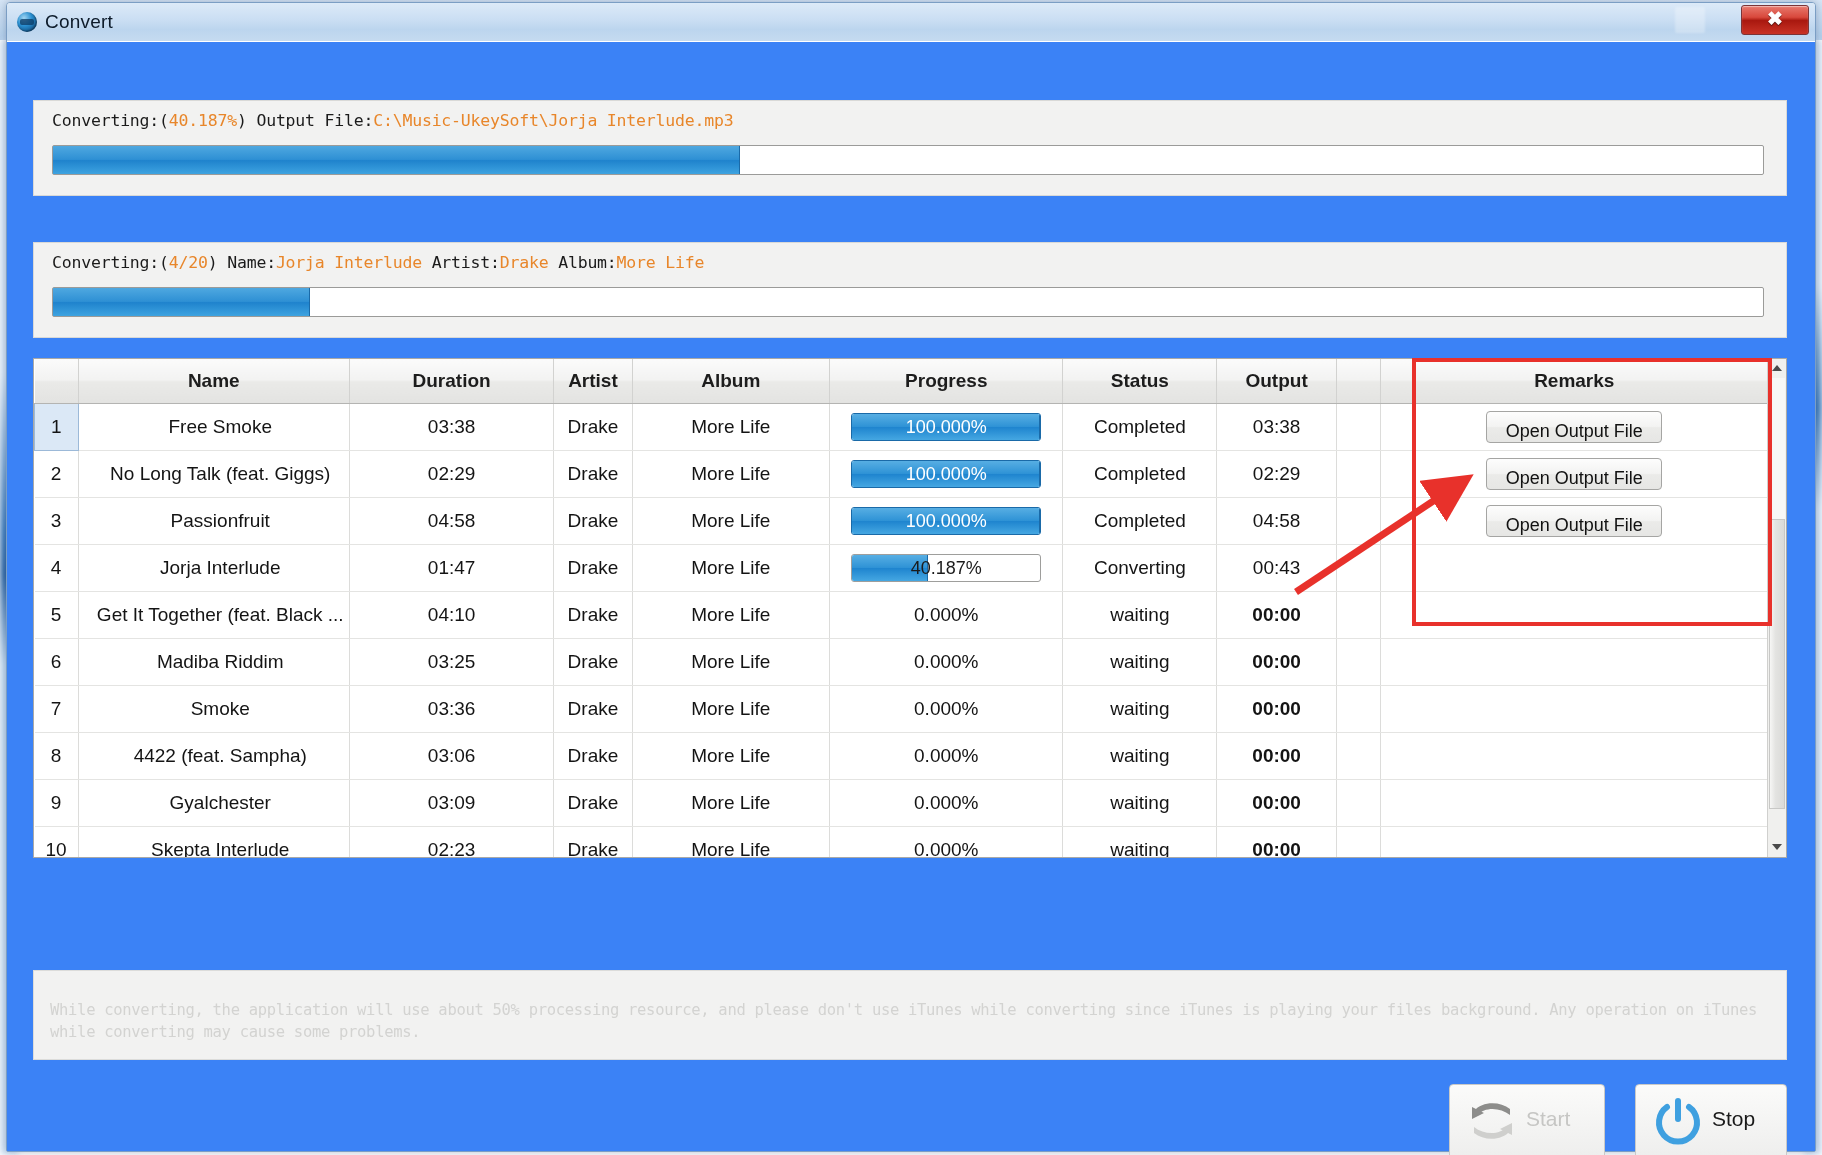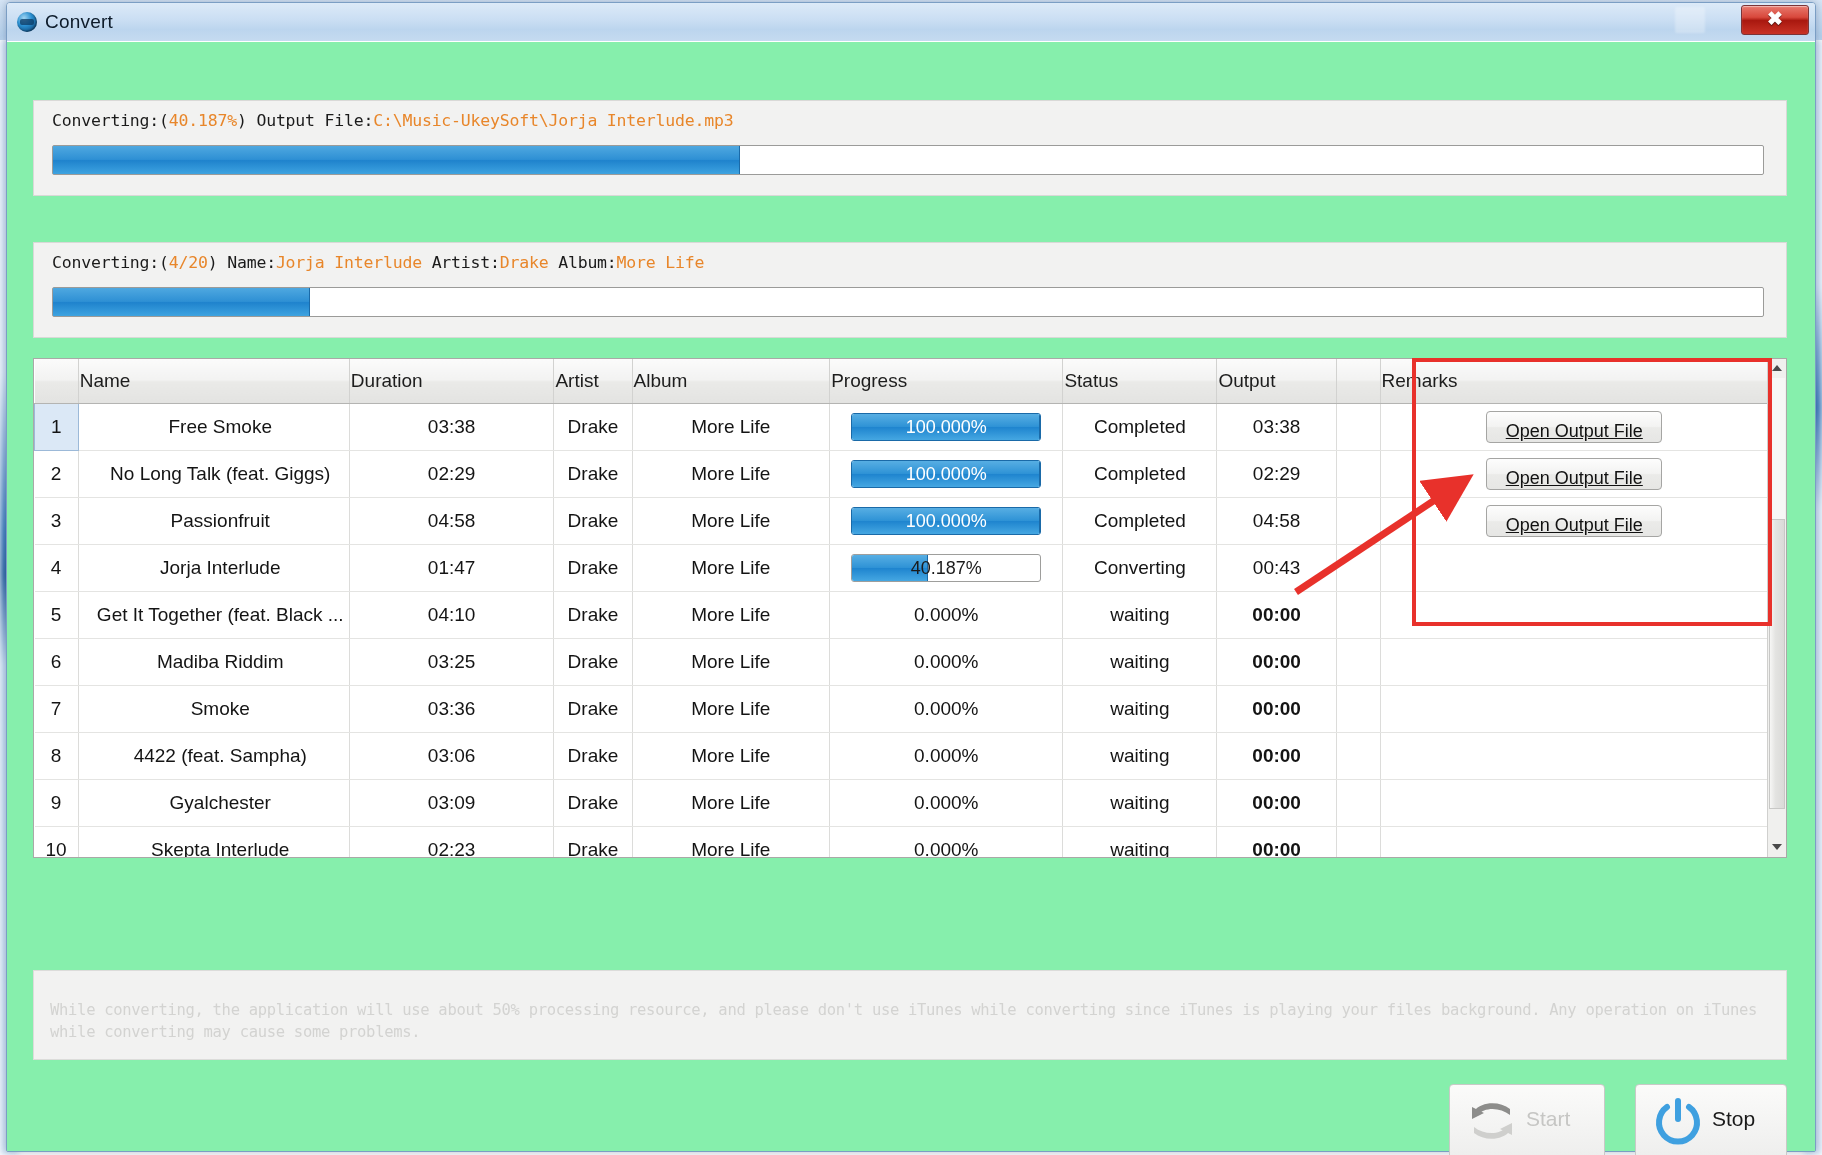--- a/index.html
+++ b/index.html
@@ -127,21 +127,21 @@
     text-align: center;
     line-height: 26px;
     text-shadow: 0 1px 1px rgba(0,0,0,.6);
     cursor: pointer;
   }
 
   #dlg-body {
     position: absolute;
     left: 0; top: 38px;
     width: 1808px; height: 1110px;
-    background: #86efac;
+    background: #3b82f6;
     border-top: 1px solid #ffffff;
     box-sizing: border-box;
   }
 
   
   .panel {
     position: absolute;
     background: #f2f2f1;
     border: 1px solid #d9d9d7;
     box-sizing: border-box;
@@ -189,24 +189,24 @@
   table.grid {
     border-collapse: collapse;
     width: 1735px;
     table-layout: fixed;
   }
   table.grid th {
     height: 42px;
     background: linear-gradient(180deg,#fbfbfb 0%, #f2f2f1 48%, #eaeae8 52%, #e3e3e1 100%);
     border-right: 1px solid #d2d2d0;
     border-bottom: 1px solid #b4b4b2;
-    font-weight: normal;
+    font-weight: bold;
     font-size: 19px;
     color: #1d1d1d;
-    text-align: left;
+    text-align: center;
   }
   table.grid td {
     height: 44px;
     border-right: 1px solid #dcdcda;
     border-bottom: 1px solid #e4e4e2;
     font-size: 19px;
     color: #141414;
     text-align: center;
     overflow: hidden;
     white-space: nowrap;
@@ -264,21 +264,20 @@
     height: 32px;
     line-height: 30px;
     padding: 4px 14px;
     background: linear-gradient(180deg,#fdfdfd 0%, #f3f3f2 48%, #ebebe9 52%, #e6e6e4 100%);
     border: 1px solid #a5a5a3;
     border-radius: 4px;
     font-size: 18px;
     color: #111;
     cursor: pointer;
     box-sizing: border-box;
-    text-decoration: underline;
   }
 
   
   #vscroll {
     position: absolute;
     right: 0; top: 0;
     width: 19px; height: 498px;
     background: #f0f0ee;
     border-left: 1px solid #d0d0ce;
     box-sizing: border-box;

